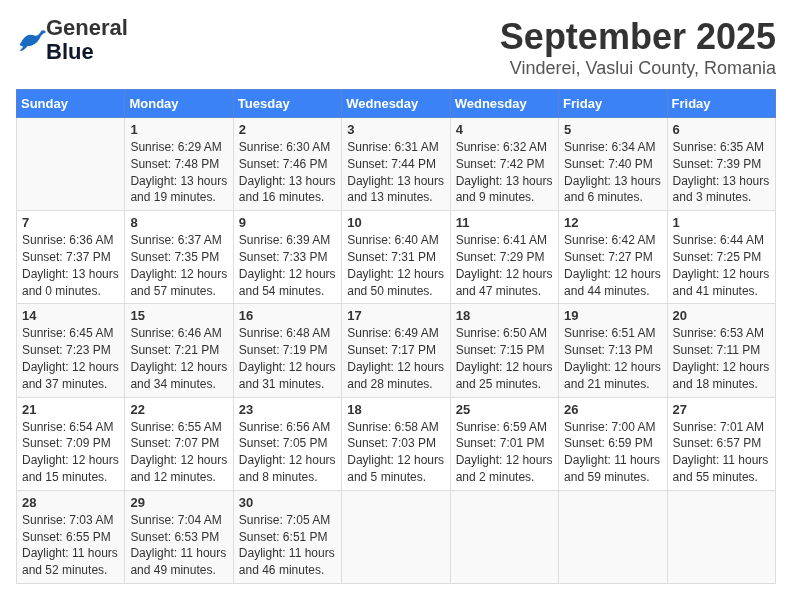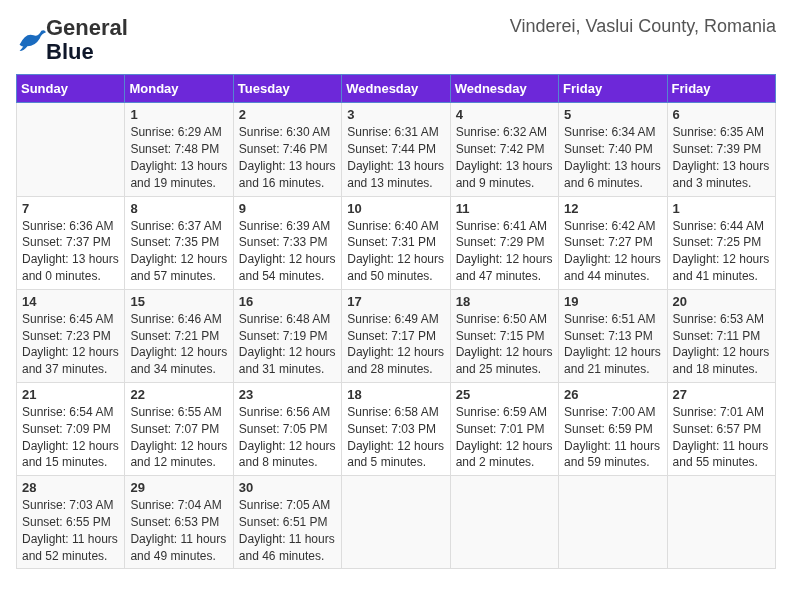--- a/index.html
+++ b/index.html
@@ -77,37 +77,38 @@
     .day-detail {
       font-size: 12px;
       color: #333;
       line-height: 1.4;
     }
     .empty-cell {
       background: #fff;
     }
     tr:nth-child(odd) td { background: #f9f9f9; }
     tr:nth-child(even) td { background: #ffffff; }
-    .calendar thead tr th { background-color: #6d28d9; }
+    .calendar thead tr th { background-color: #3b82f6; }
   </style>
 </head>
 <body>
 
 <div class="header">
   <div class="logo">
     <svg class="logo-bird" viewBox="0 0 36 28" fill="none" xmlns="http://www.w3.org/2000/svg">
       <path d="M2 20 Q10 4 20 8 Q26 10 30 2 Q34 0 36 4 Q30 6 28 12 Q22 22 12 22 Q6 24 2 20Z" fill="#1a6bbf"></path>
       <path d="M12 22 Q8 28 2 28 Q6 24 8 20Z" fill="#1a6bbf"></path>
     </svg>
     <div class="logo-text">
       <span class="logo-general">General</span><br>
       <span class="logo-blue">Blue</span>
     </div>
   </div>
   <div class="title-block">
+    <div class="cal-title">September 2025</div>
     <div class="cal-subtitle">Vinderei, Vaslui County, Romania</div>
   </div>
 </div>
 
 <table class="calendar">
   <thead>
     <tr>
     <th>Sunday</th>
         <th>Monday</th>
         <th>Tuesday</th>

